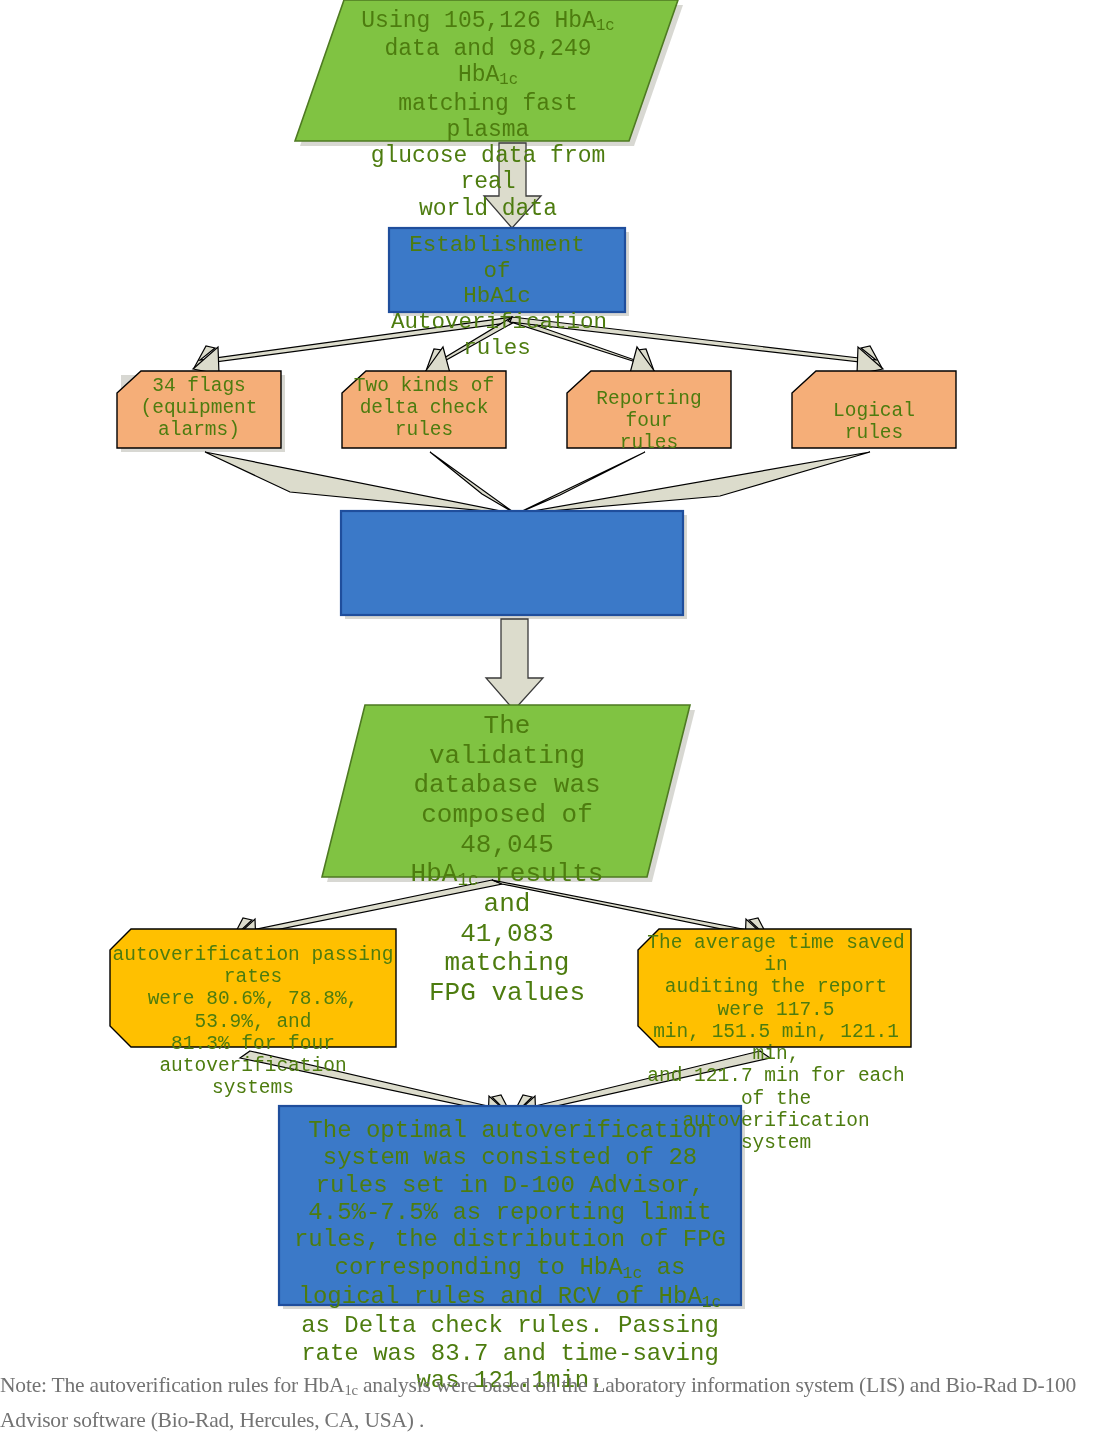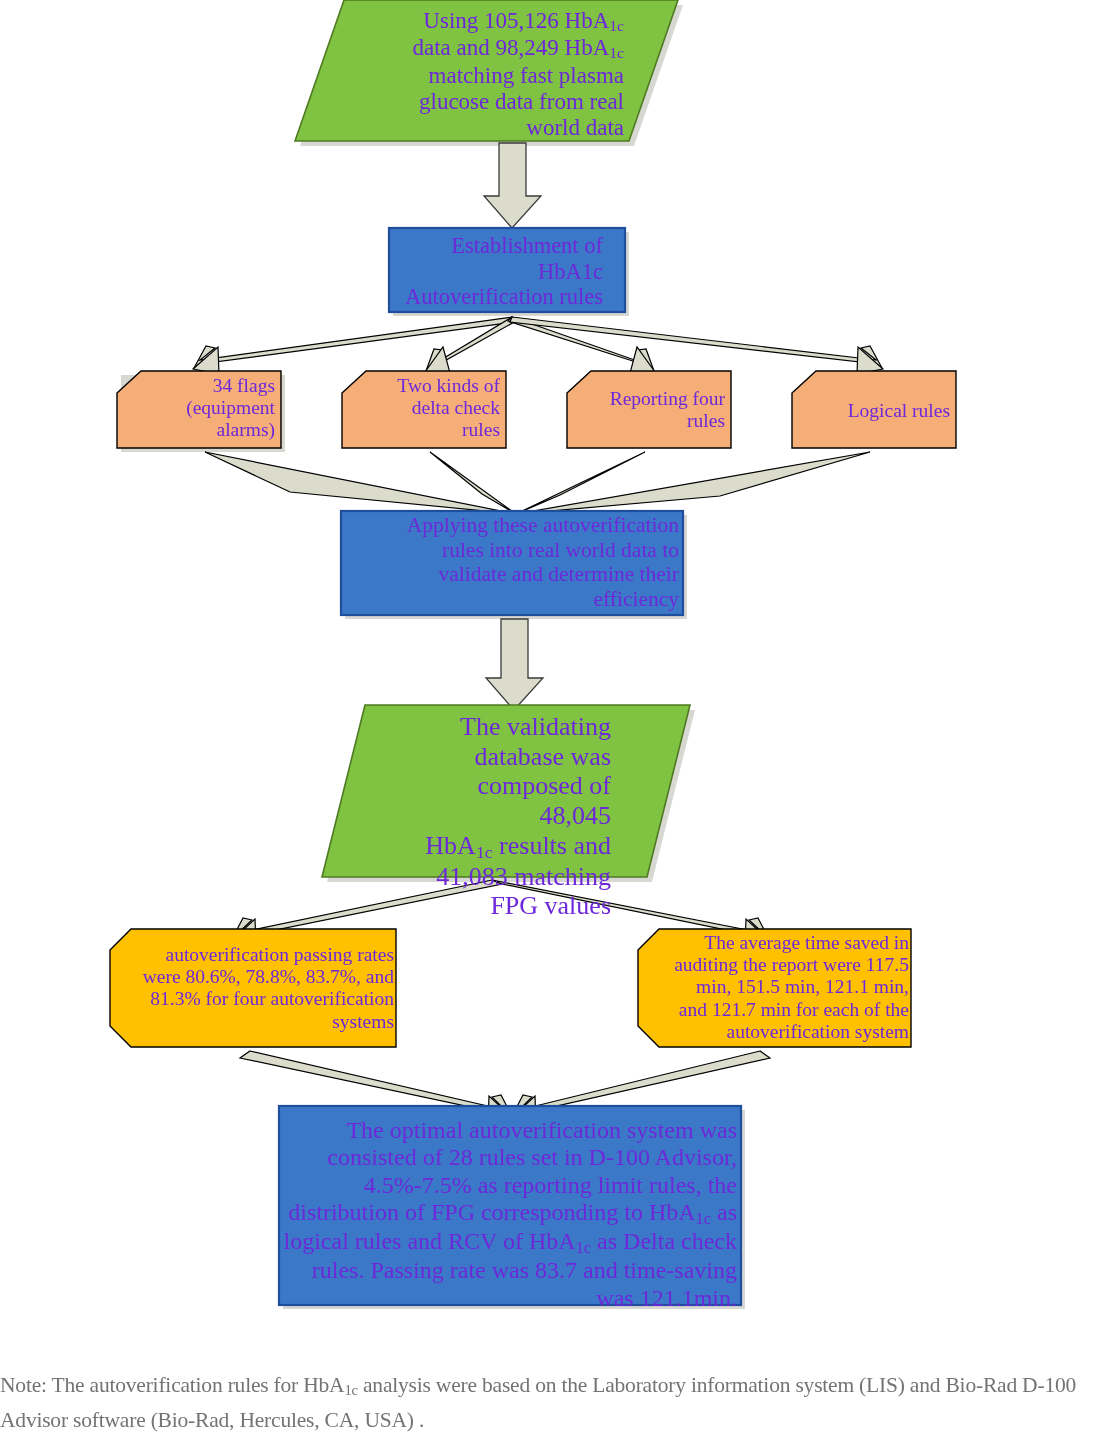--- a/index.html
+++ b/index.html
@@ -22,24 +22,24 @@
     height: 1439px;
   }
   svg.flow-canvas {
     position: absolute;
     left: 0; top: 0;
     width: 1105px;
     height: 1439px;
   }
   .node-text {
     position: absolute;
-    text-align: right;
+    text-align: center;
     line-height: 1.14;
-    color: #6d28d9;
-    font-family: Liberation Serif, serif;
+    color: #4d7c0f;
+    font-family: Liberation Mono, monospace;
     pointer-events: none;
     white-space: pre-line;
   }
   .nt-green-top   { font-size: 23px; }
   .nt-blue1       { font-size: 22.5px; }
   .nt-orange      { font-size: 19.5px; }
   .nt-blue2       { font-size: 21.5px; }
   .nt-green-mid   { font-size: 26px; }
   .nt-yellow      { font-size: 19.5px; }
   .nt-blue3       { font-size: 24px; }
@@ -152,29 +152,25 @@
 
   <div class="node-text nt-orange" style="left:348px; top:375px; width:152px;">Two kinds of
 delta check
 rules</div>
 
   <div class="node-text nt-orange" style="left:573px; top:388px; width:152px;">Reporting four
 rules</div>
 
   <div class="node-text nt-orange" style="left:798px; top:400px; width:152px;">Logical rules</div>
 
-  <div class="node-text nt-blue2" style="left:345px; top:513px; width:334px;">Applying these autoverification
-rules into real world data to
-validate and determine their
-efficiency</div>
 
   <div class="node-text nt-green-mid" style="left:403px; top:712px; width:208px;">The validating<br>database was<br>composed of 48,045<br>HbA<sub>1c</sub> results and<br>41,083 matching<br>FPG values</div>
 
   <div class="node-text nt-yellow" style="left:112px; top:944px; width:282px;">autoverification passing rates
-were  80.6%, 78.8%, 83.7%, and
+were  80.6%, 78.8%, 53.9%, and
 81.3% for four autoverification
 systems</div>
 
   <div class="node-text nt-yellow" style="left:643px; top:932px; width:266px;">The average time saved in
 auditing the report were 117.5
 min, 151.5 min, 121.1 min,
 and 121.7 min for each of the
 autoverification system</div>
 
   <div class="node-text nt-blue3" style="left:283px; top:1117px; width:454px;">The optimal autoverification system was consisted of 28 rules set in D-100 Advisor, 4.5%-7.5% as reporting limit rules, the distribution of FPG corresponding to HbA<sub>1c</sub> as logical rules and RCV of HbA<sub>1c</sub> as Delta check rules. Passing rate was 83.7 and time-saving was 121.1min.</div>

